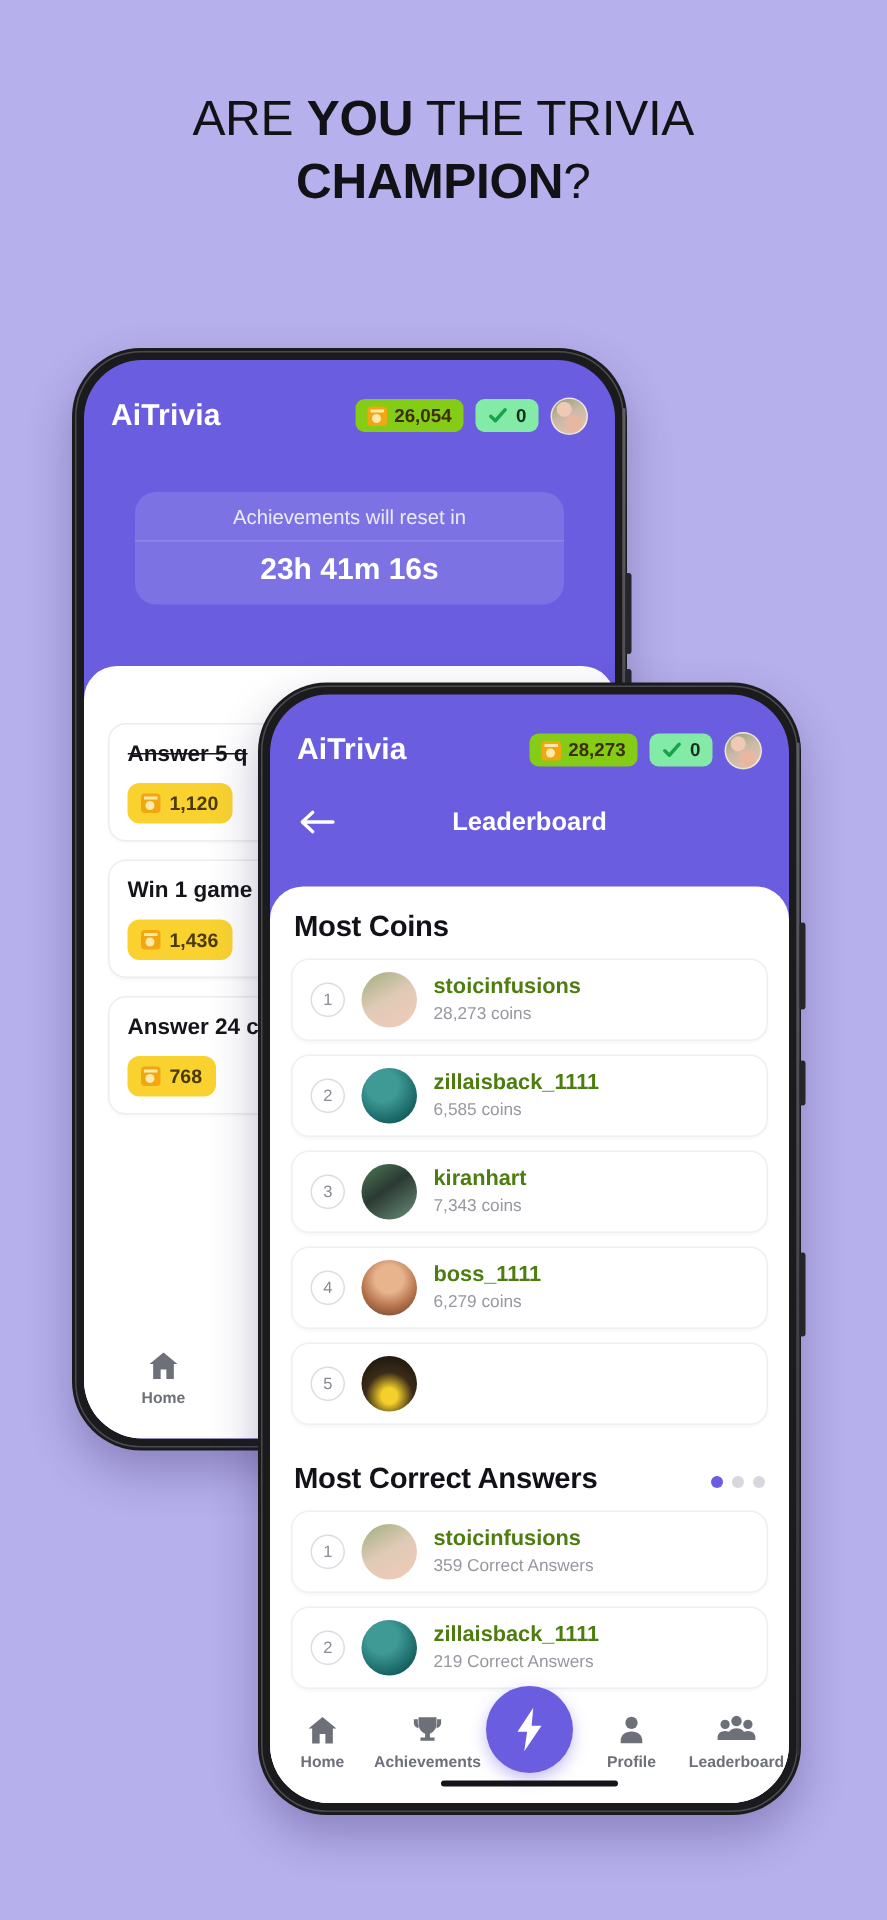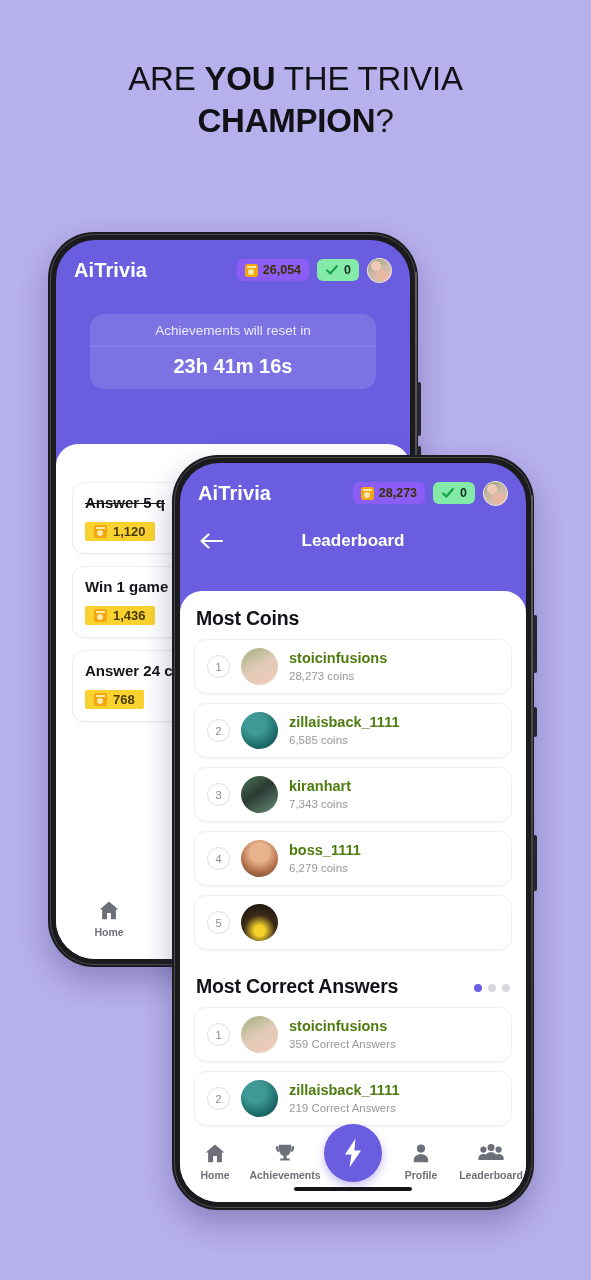--- a/index.html
+++ b/index.html
@@ -52,31 +52,31 @@
   
   #phone-front{ left:172px; top:455px; width:362px; height:755px; z-index:5; }
 
   
   .side-btn { position:absolute; background:#26262a; border-radius:3px; }
   .sb-mute  { right:-3px; width:4px; }
   .frame-hl { position:absolute; right:1px; top:40px; bottom:40px; width:2px;
               background:linear-gradient(#5d5d64,#2d2d32); border-radius:2px; }
 
   
-  .app-head { padding:4px 18px; color:#fff; }
+  .app-head { padding:11px 18px; color:#fff; }
   .head-row1 { display:flex; align-items:center; justify-content:flex-end; gap:8px; height:52px; }
   .brand {
     font-size:20px; font-weight:700; margin-right:auto; letter-spacing:.1px;
   }
   .badge {
     display:flex; align-items:center; gap:5px;
     height:22px; padding:0 8px; border-radius:6px;
     font-size:12.5px; font-weight:600; color:#3d3000;
   }
-  .badge.coins { background:#8b5cf6; }
+  .badge.coins { background:#84cc16; }
   .badge.check { background:#83eaa8; color:#16301f; }
   .coin-glyph {
     width:13px; height:13px; border-radius:2.5px;
     background:#f2a60f;
     position:relative; flex:none;
   }
   .coin-glyph::before{
     content:""; position:absolute; left:2px; top:2px; right:2px; height:2px;
     background:#fde9a8;
   }
@@ -139,21 +139,21 @@
     box-shadow:0 1px 2px rgba(25,20,60,.04);
   }
   .ach-title {
     font-size:15px; font-weight:700; color:#14141a; line-height:20px;
     white-space:nowrap; overflow:hidden;
   }
   .ach-title.done { text-decoration:line-through; }
   .ach-title.wrap { white-space:normal; }
   .coin-pill {
     display:inline-flex; align-items:center; gap:6px;
-    margin-top:9px; height:19px; padding:0 9px; border-radius:2px;
+    margin-top:9px; height:27px; padding:0 9px; border-radius:8px;
     background:#f9d230; color:#4a3a00; font-size:13px; font-weight:700;
   }
 
   
   .nav {
     position:absolute; left:0; right:0; bottom:0; height:72px;
     background:#fff; border-radius:22px 22px 0 0;
     display:flex; align-items:flex-start; justify-content:space-around;
     padding-top:12px;
   }

